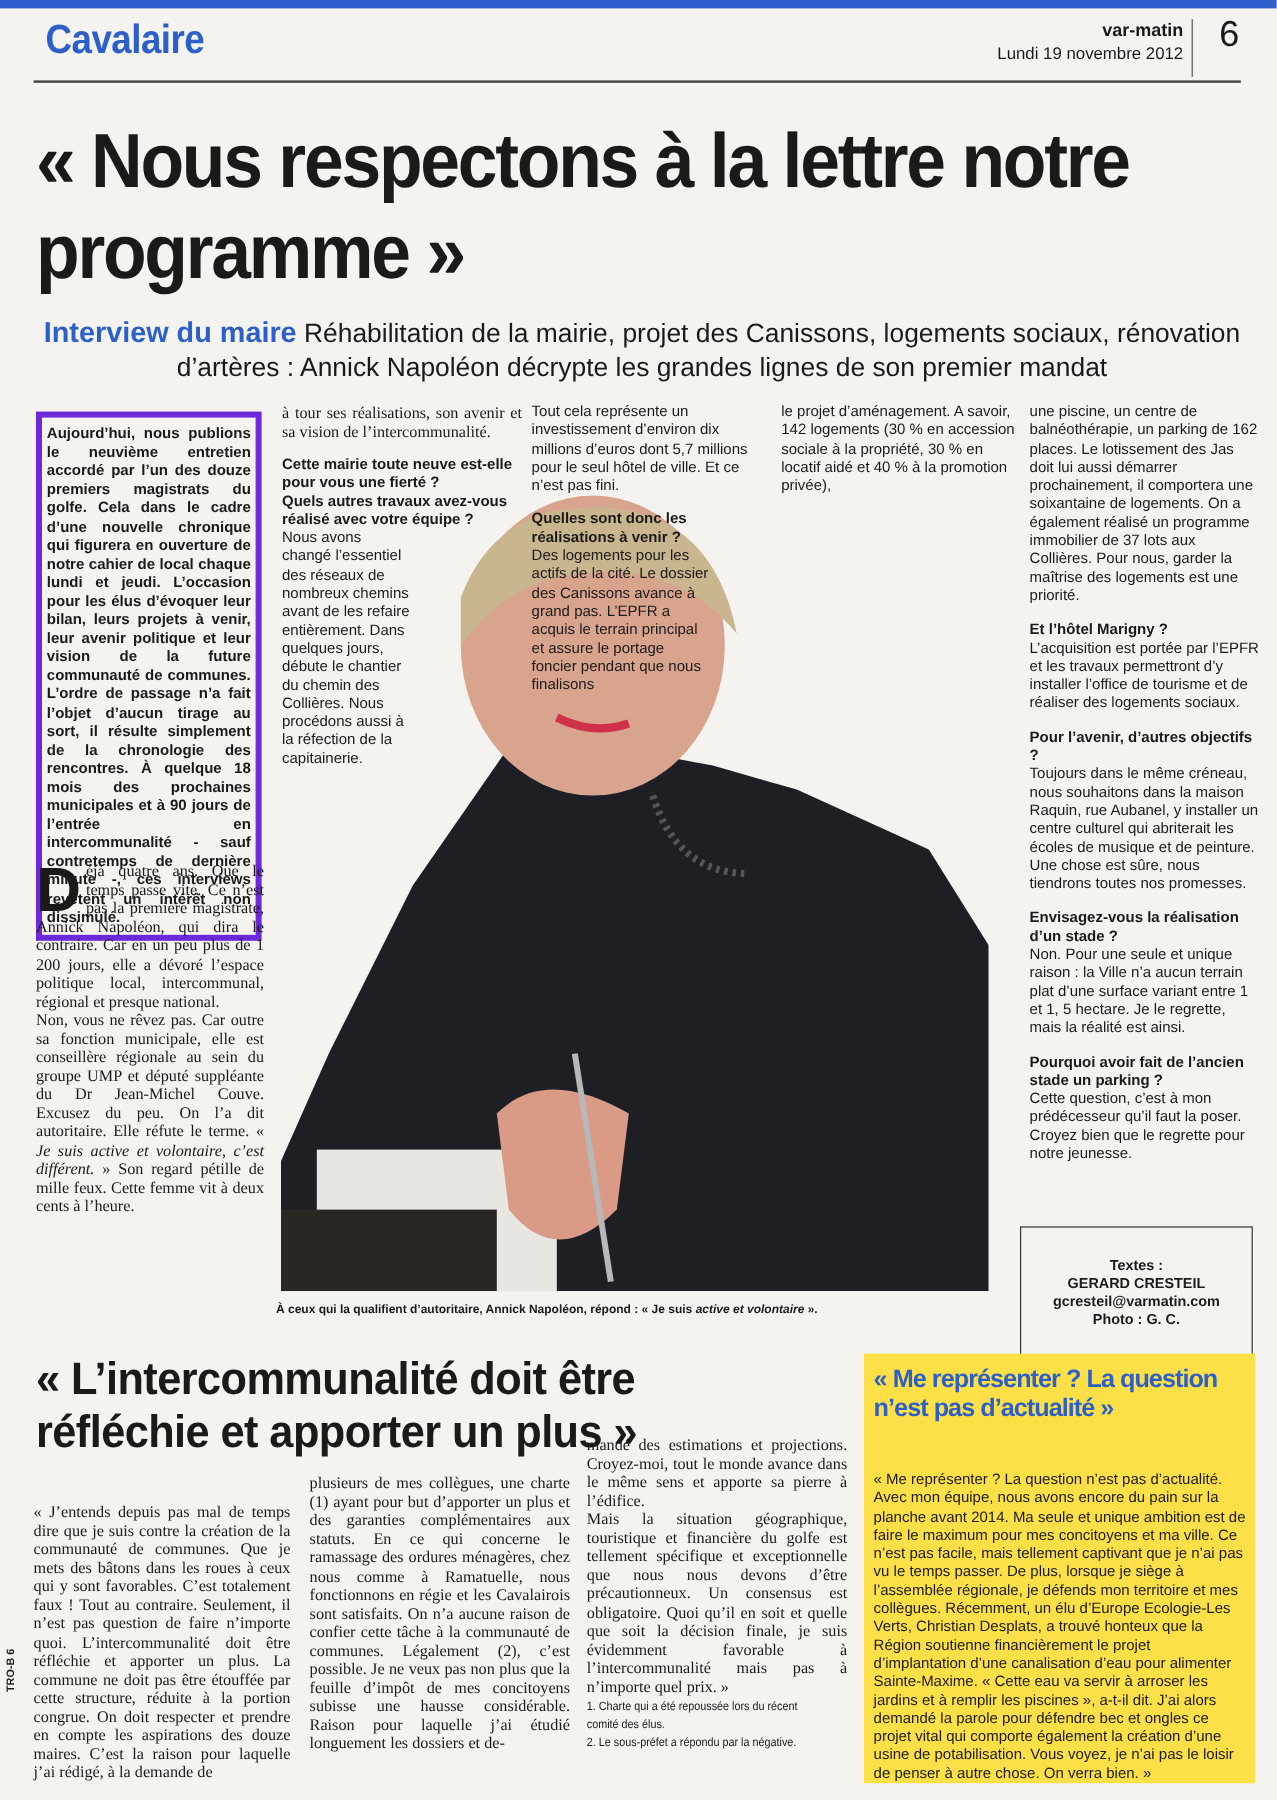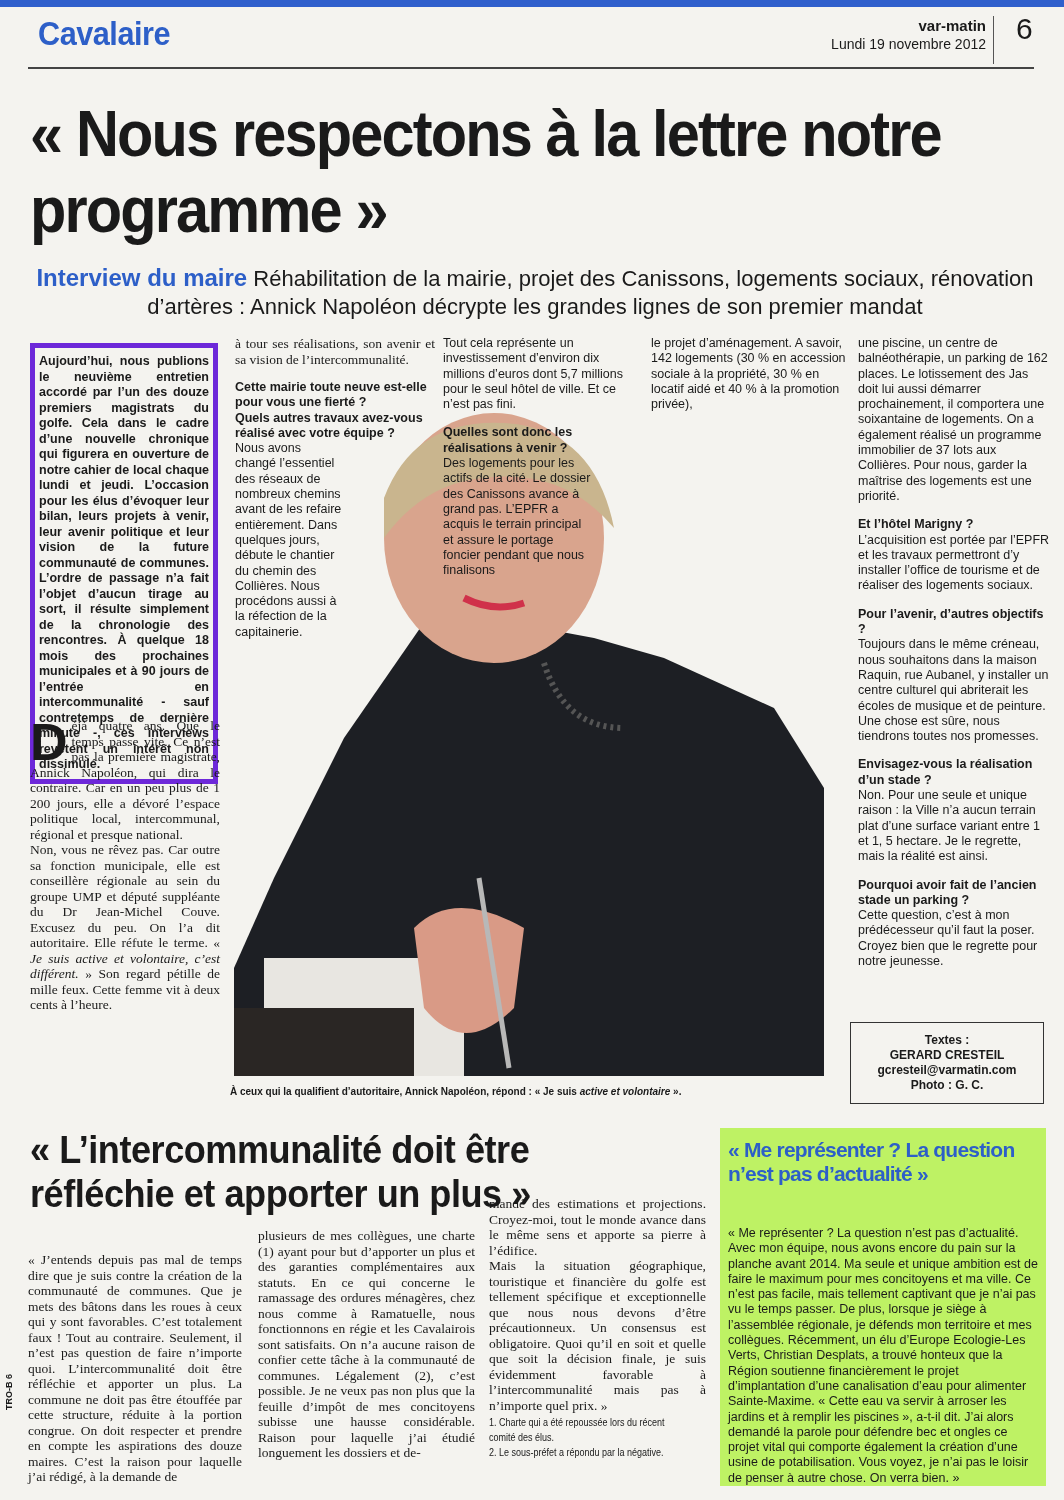--- a/index.html
+++ b/index.html
@@ -33,29 +33,29 @@
   .dropcap { float: left; font-family: "Liberation Sans", sans-serif; font-weight: bold; font-size: 52px; line-height: 44px; margin: 2px 4px 0 0; }
 
   .col2 { left: 235px; top: 336px; width: 200px; }
   .col3 { left: 443px; top: 336px; width: 200px; }
   .col4 { left: 651px; top: 336px; width: 195px; }
   .col5 { left: 858px; top: 336px; width: 192px; }
 
   .photo { left: 234px; top: 408px; width: 590px; height: 668px; overflow: hidden; }
   .caption { left: 230px; top: 1086px; width: 600px; font-weight: bold; font-size: 10px; }
 
-  .credits { left: 850px; top: 1022px; width: 194px; border: 1px solid #333; padding: 10px 4px; text-align: center; font-weight: bold; font-size: 12px; line-height: 15px; }
+  .credits { left: 850px; top: 1022px; width: 194px; border: 1px solid #333; padding: 24px 4px; text-align: center; font-weight: bold; font-size: 12px; line-height: 15px; }
 
   .head2 { left: 30px; top: 1128px; width: 660px; font-size: 38px; line-height: 44px; letter-spacing: -0.5px; transform: scaleX(0.95); transform-origin: left; }
   .b1 { left: 28px; top: 1228px; width: 214px; margin-top: 24px; }
   .b2 { left: 258px; top: 1228px; width: 217px; }
   .b3 { left: 489px; top: 1196px; width: 217px; }
   .footnotes { font-family: "Liberation Sans", sans-serif; font-size: 10px; line-height: 15px; margin-top: 2px; transform: scaleX(0.9); transform-origin: left; }
   .side-code { left: 4px; top: 1410px; transform: rotate(-90deg); transform-origin: left top; font-size: 9px; font-weight: bold; }
-  .sidebar { left: 720px; top: 1128px; width: 326px; height: 358px; background: #bef264; padding: 10px 8px; }
+  .sidebar { left: 720px; top: 1128px; width: 326px; height: 358px; background: #fde047; padding: 10px 8px; }
   .sidebar h3 { color: #2d5fc8; font-family: "Liberation Sans", sans-serif; font-weight: bold; font-size: 21px; line-height: 24px; letter-spacing: -0.8px; }
   .sidebar .body { margin-top: 40px; font-size: 12.5px; line-height: 15.3px; }
 </style>
 </head>
 <body>
 
 <div class="abs topbar"></div>
 <div class="abs section-name">Cavalaire</div>
 <div class="abs masthead">
   <div class="paper">var-matin</div>

